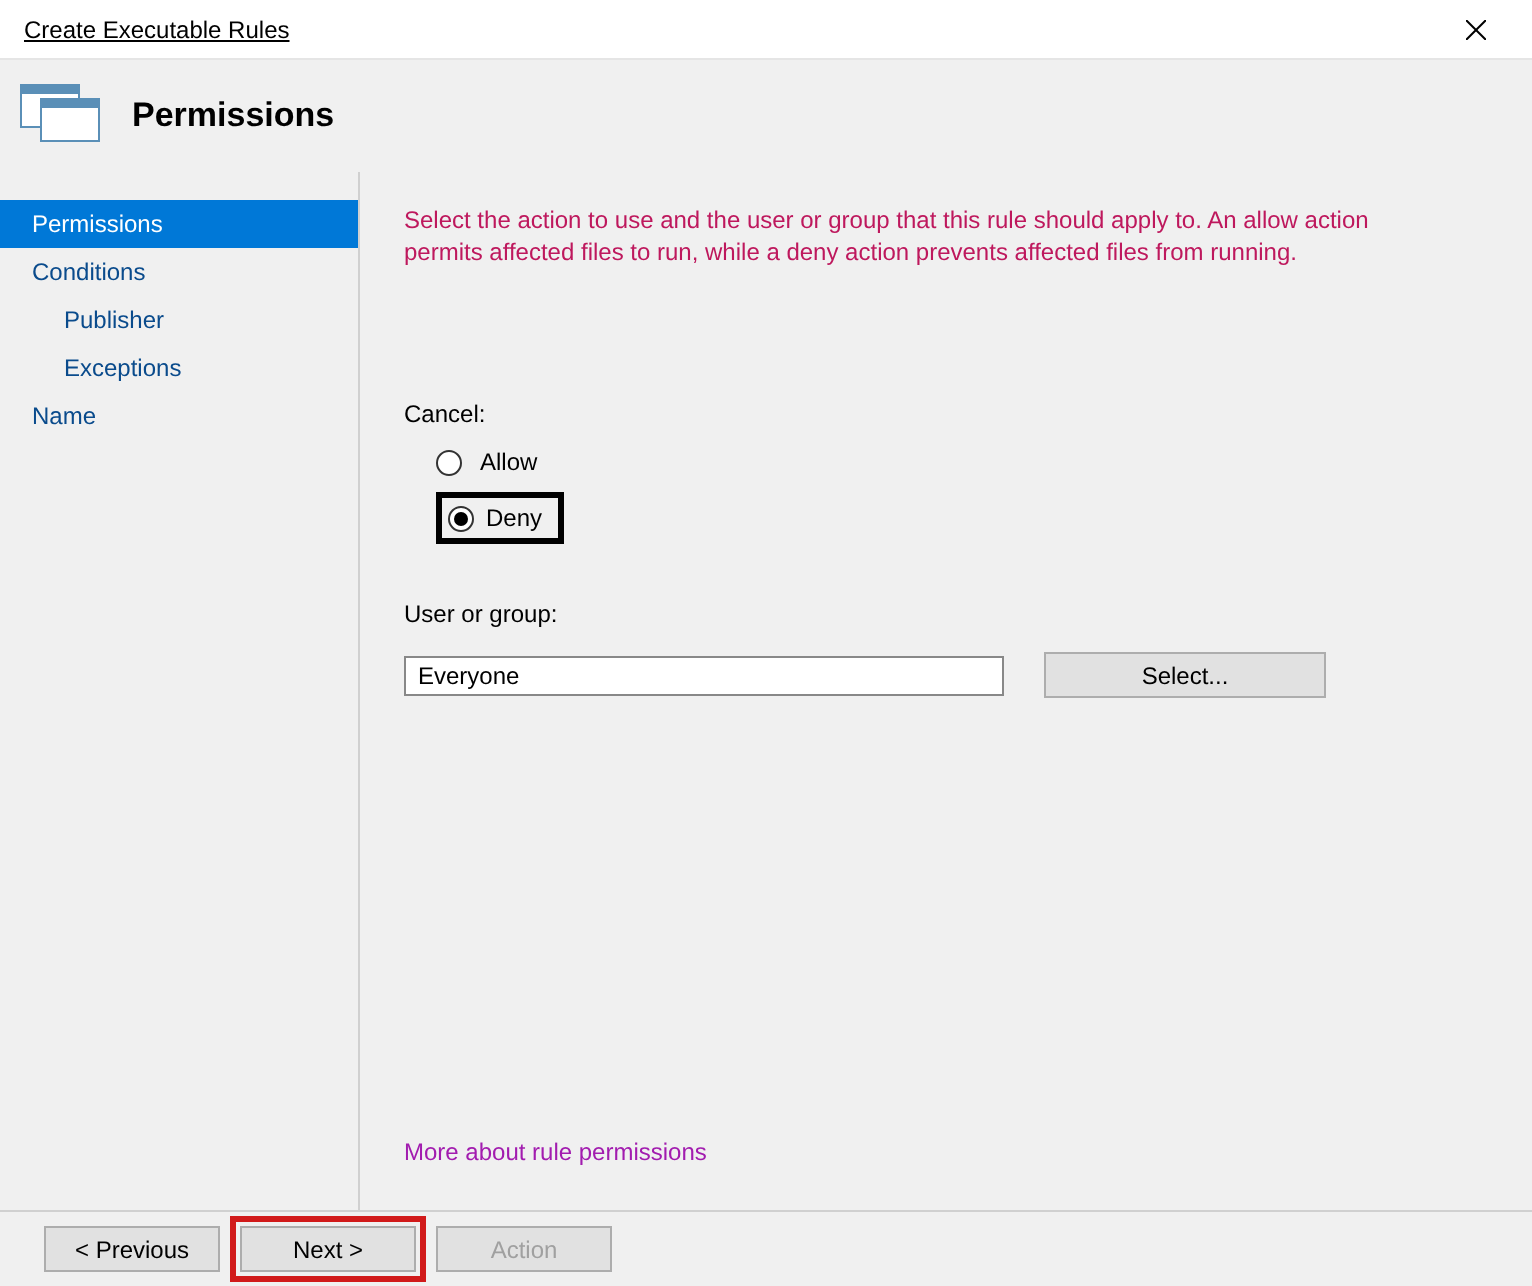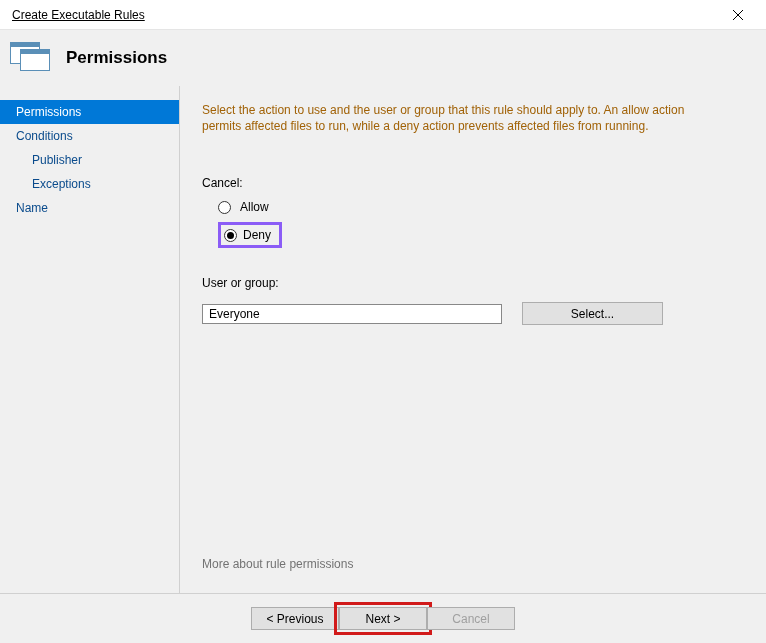--- a/index.html
+++ b/index.html
@@ -109,22 +109,22 @@
     flex: 1;
     padding: 16px 28px 10px 22px;
     position: relative;
     display: flex;
     flex-direction: column;
     background: #f0f0f0;
   }
   .desc {
     font-size: 12px;
     line-height: 16px;
-    margin-bottom: 42px;
-    color: #a16207;
+    margin-bottom: 66px;
+    color: #be185d;
     max-width: 520px;
   }
   .section-label {
     font-size: 12px;
     margin-bottom: 6px;
   }
   .radio-group {
     padding-left: 14px;
     margin-bottom: 24px;
   }
@@ -145,21 +145,21 @@
     justify-content: center;
     background: #fff;
   }
   .radio-inner {
     width: 7px;
     height: 7px;
     border-radius: 50%;
     background: #000;
   }
   .highlight-box {
-    border: 3px solid #8b5cf6;
+    border: 3px solid #000000;
     display: inline-flex;
     align-items: center;
     gap: 6px;
     padding: 3px 8px 3px 3px;
   }
   .user-group-row {
     display: flex;
     gap: 20px;
     align-items: center;
     margin-top: 6px;
@@ -179,33 +179,34 @@
     width: 141px;
     height: 23px;
     border: 1px solid #adadad;
     background: #e1e1e1;
     font-size: 12px;
     font-family: inherit;
     cursor: pointer;
   }
   .spacer { flex: 1; }
   .more-link {
-    color: #737373;
+    color: #a21caf;
     font-size: 12px;
     margin-bottom: 12px;
     cursor: pointer;
     display: inline-block;
   }
   .footer {
-    height: 50px;
+    height: 38px;
     background: #f0f0f0;
     border-top: 1px solid #d0d0d0;
     display: flex;
     align-items: center;
-    justify-content: center;
+    justify-content: flex-start;
+    gap: 10px;
     padding: 0 22px;
   }
   .wiz-btn {
     width: 88px;
     height: 23px;
     border: 1px solid #adadad;
     background: #e1e1e1;
     font-size: 12px;
     font-family: inherit;
     cursor: pointer;
@@ -281,16 +282,16 @@
       <div class="spacer"></div>
 
       <a class="more-link">More about rule permissions</a>
     </div>
 
   </div>
 
   <div class="footer">
     <button class="wiz-btn">&lt; Previous</button>
     <button class="wiz-btn highlighted">Next &gt;</button>
-    <button class="wiz-btn" disabled="">Cancel</button>
+    <button class="wiz-btn" disabled="">Action</button>
   </div>
 
 </div>
 
 </body></html>

